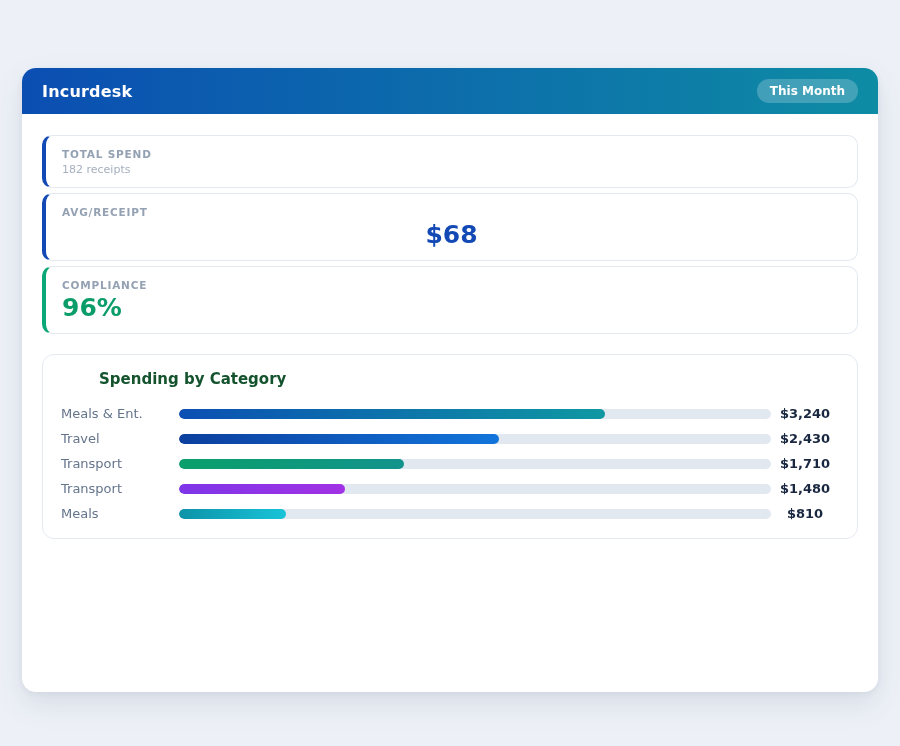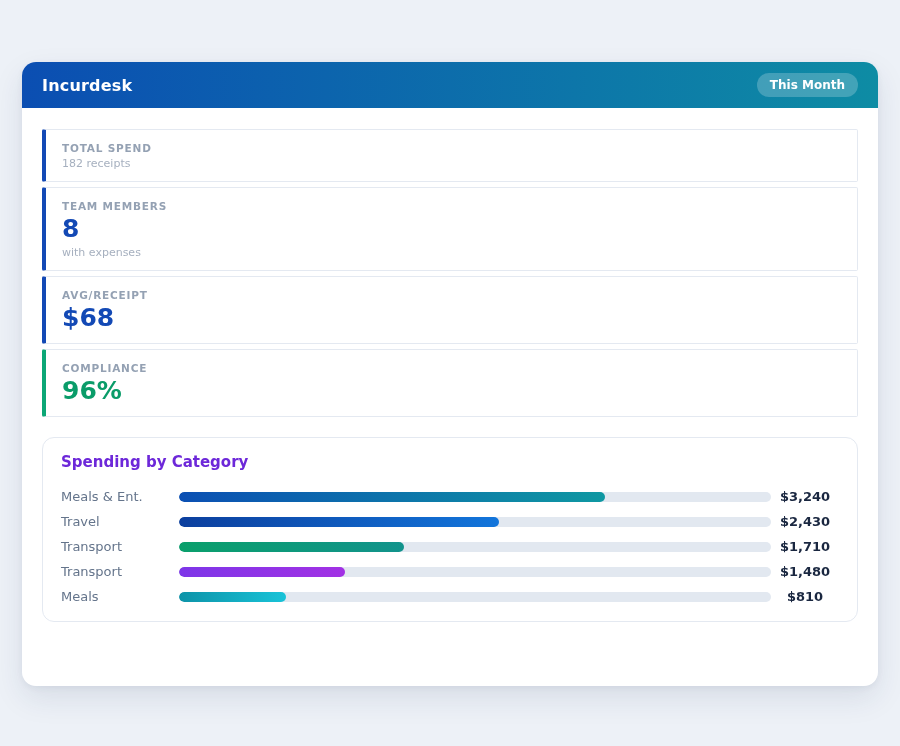--- a/index.html
+++ b/index.html
@@ -5,21 +5,21 @@
   * { margin: 0; padding: 0; box-sizing: border-box; }
   html, body { width: 900px; height: 746px; }
   body {
     font-family: "DejaVu Sans", "Liberation Sans", sans-serif;
     background: #edf1f7;
     position: relative;
     overflow: hidden;
   }
   .app-card {
     position: absolute;
-    left: 22px; top: 62px;
+    left: 22px; top: 68px;
     width: 856px; height: 624px;
     background: #ffffff;
     border-radius: 14px;
     box-shadow: 0 12px 30px rgba(30, 50, 90, 0.10), 0 2px 6px rgba(30,50,90,0.06);
     overflow: hidden;
   }
   .app-header {
     height: 46px;
     display: flex;
     align-items: center;
@@ -41,21 +41,21 @@
     border-radius: 999px;
     cursor: pointer;
   }
   .panel-body { padding: 21px 20px 22px 20px; }
 
   .stat-card {
     background: #ffffff;
     border: 1px solid #e4e9f1;
     border-left-width: 4px;
     border-left-style: solid;
-    border-radius: 2px;
+    border-radius: 10px;
     padding: 12px 16px 11px 16px;
     margin-bottom: 5px;
   }
   .stat-label {
     font-size: 10.5px;
     font-weight: 700;
     text-transform: uppercase;
     letter-spacing: 0.8px;
     color: #94a1b3;
   }
@@ -74,22 +74,23 @@
   .spend-card {
     margin-top: 20px;
     background: #ffffff;
     border: 1px solid #e4e9f1;
     border-radius: 12px;
     padding: 15px 18px 12px 18px;
   }
   .spend-title {
     font-size: 15px;
     font-weight: 700;
-    color: #6d28d9;
+    color: #14532d;
     margin-bottom: 13px;
+    margin-left: 38px;
   }
   .cat-row {
     display: flex;
     align-items: center;
     height: 25px;
   }
   .cat-label {
     width: 118px;
     flex: 0 0 118px;
     font-size: 13px;
@@ -127,29 +128,24 @@
 
   <div class="panel-body">
 
     <section>
 
       <div class="stat-card" style="border-left-color: rgb(19, 73, 181);">
         <div class="stat-label">TOTAL SPEND</div>
         <div class="stat-sub">182 receipts</div>
       </div>
 
-      <div class="stat-card" style="border-left-color: rgb(19, 73, 181);">
-        <div class="stat-label">TEAM MEMBERS</div>
-        <div class="stat-value" style="color: rgb(19, 73, 181);">8</div>
-        <div class="stat-sub">with expenses</div>
-      </div>
 
       <div class="stat-card" style="border-left-color: rgb(19, 73, 181);">
         <div class="stat-label">AVG/RECEIPT</div>
-        <div class="stat-value" style="color: rgb(19, 73, 181);">$68</div>
+        <div class="stat-value" style="color: rgb(19, 73, 181); text-align: center;">$68</div>
       </div>
 
       <div class="stat-card" style="border-left-color: rgb(12, 167, 118);">
         <div class="stat-label">COMPLIANCE</div>
         <div class="stat-value" style="color: rgb(10, 156, 105);">96%</div>
       </div>
 
     </section>
 
     <section class="spend-card">

